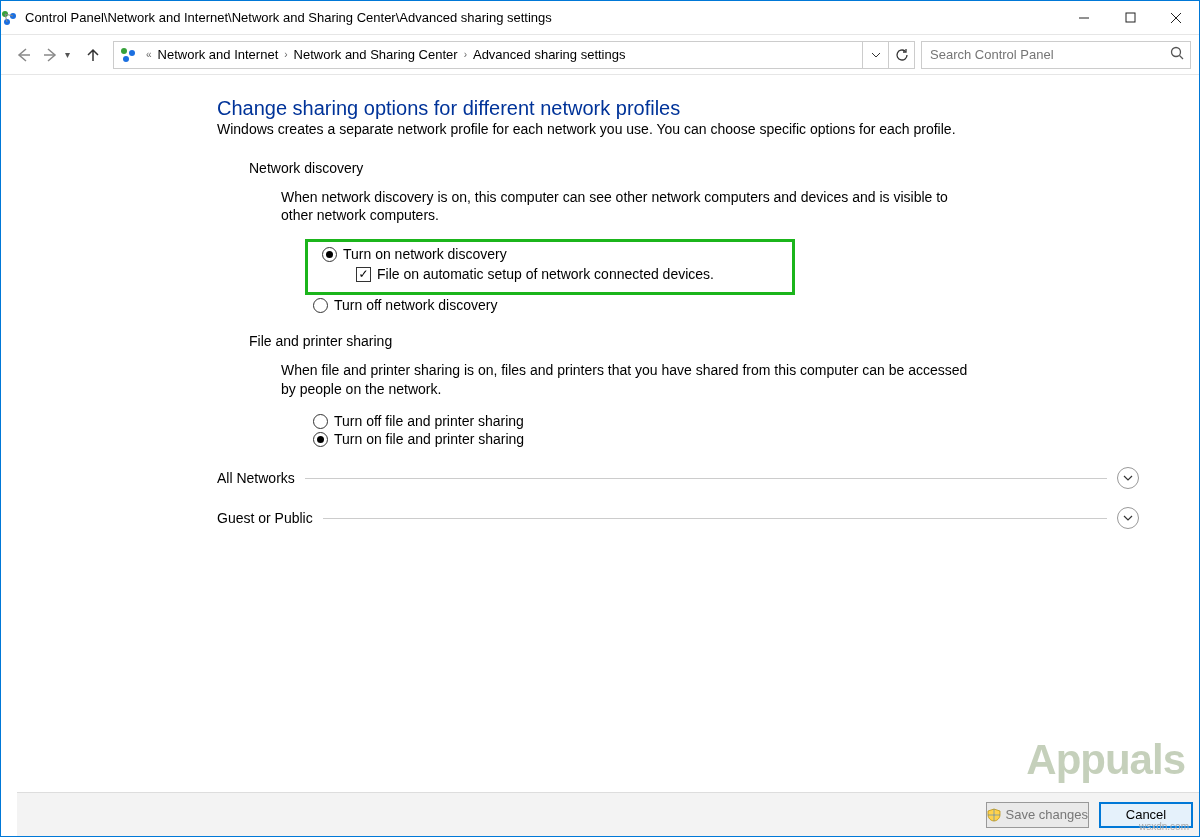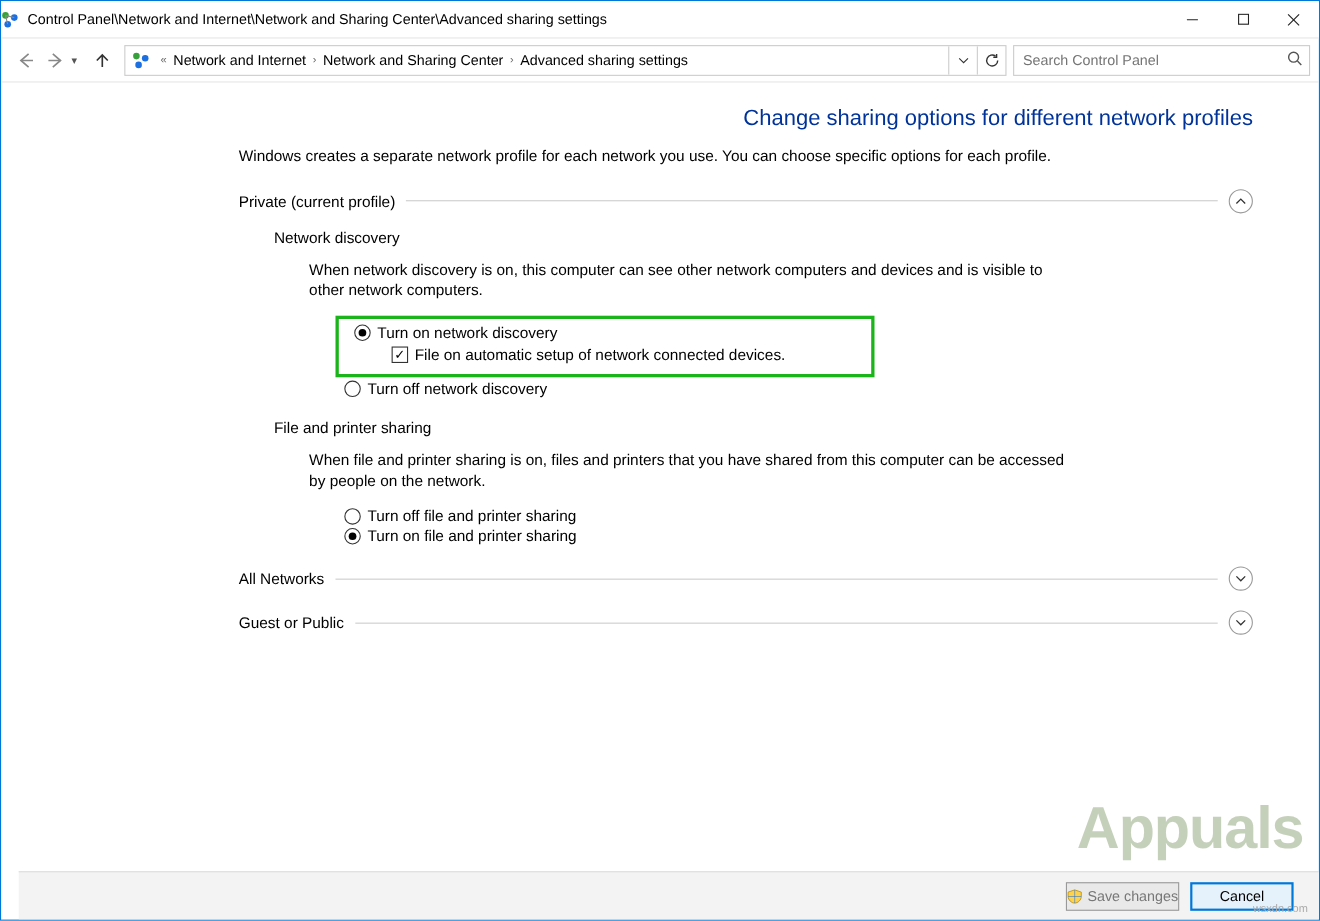--- a/index.html
+++ b/index.html
@@ -89,23 +89,21 @@
   }
   
   .content {
     flex:1;
     overflow:auto;
     padding: 22px 60px 10px 216px;
   }
   .heading {
     color: #003399;
     font-size: 20px;
-    margin-bottom: 12px;
     font-weight: normal;
-    text-align: right;
   }
   .subtext {
     font-size: 14px;
     color:#000;
     line-height:1.4;
     margin-bottom:20px;
     max-width:760px;
   }
   .section-header {
     display:flex; align-items:center;
@@ -163,21 +161,21 @@
   .highlight-box .radio-row { margin-left:8px; }
   .highlight-box .checkbox-row { margin-left:42px; }
   
   .footer {
     height:44px;
     border-top:1px solid #ddd;
     background:#f3f3f3;
     display:flex;
     align-items:center;
     justify-content:flex-end;
-    padding-right:23px;
+    padding-right:6px;
     gap:10px;
     margin-left:16px;
   }
   .btn {
     min-width:94px; height:26px;
     border:1px solid #999;
     background:#e9e9e9;
     font-size:13px;
     display:flex; align-items:center; justify-content:center;
     gap:5px;
@@ -188,21 +186,21 @@
     background:#e5f1fb;
     color:#000;
   }
   .shield {
     width:14px; height:14px;
     display:inline-flex;
   }
   .watermark {
     position:absolute;
     right:14px; bottom:52px;
-    font-size:54px;
+    font-size:42px;
     color:rgba(90,120,60,0.35);
     font-weight:600;
     letter-spacing:-1px;
     pointer-events:none;
   }
   .attr {
     position:absolute; right:10px; bottom:4px;
     font-size:10px; color:#aaa;
     pointer-events:none;
   }
@@ -298,29 +296,20 @@
           <line x1="9.5" y1="9.5" x2="13" y2="13"></line>
         </svg>
     </span>
   </div>
 </div>
 
 <div class="content">
   <h1 class="heading">Change sharing options for different network profiles</h1>
   <p class="subtext">Windows creates a separate network profile for each network you use. You can choose specific options for each profile.</p>
 
-  <div class="section-header">
-    <span class="label">Private (current profile)</span>
-    <div class="line"></div>
-    <div class="expand-circle">
-      <svg width="10" height="10">
-          <path d="M1 7 L5 3 L9 7" fill="none" stroke="#333" stroke-width="1.2"></path>
-        </svg>
-    </div>
-  </div>
 
   <div class="sub-section-title">Network discovery</div>
   <p class="desc">When network discovery is on, this computer can see other network computers and devices and is visible to other network computers.</p>
 
   <div class="highlight-box">
     <div class="radio-row">
       <span class="radio checked"></span>
       <span>Turn on network discovery</span>
     </div>
     <div class="checkbox-row">

